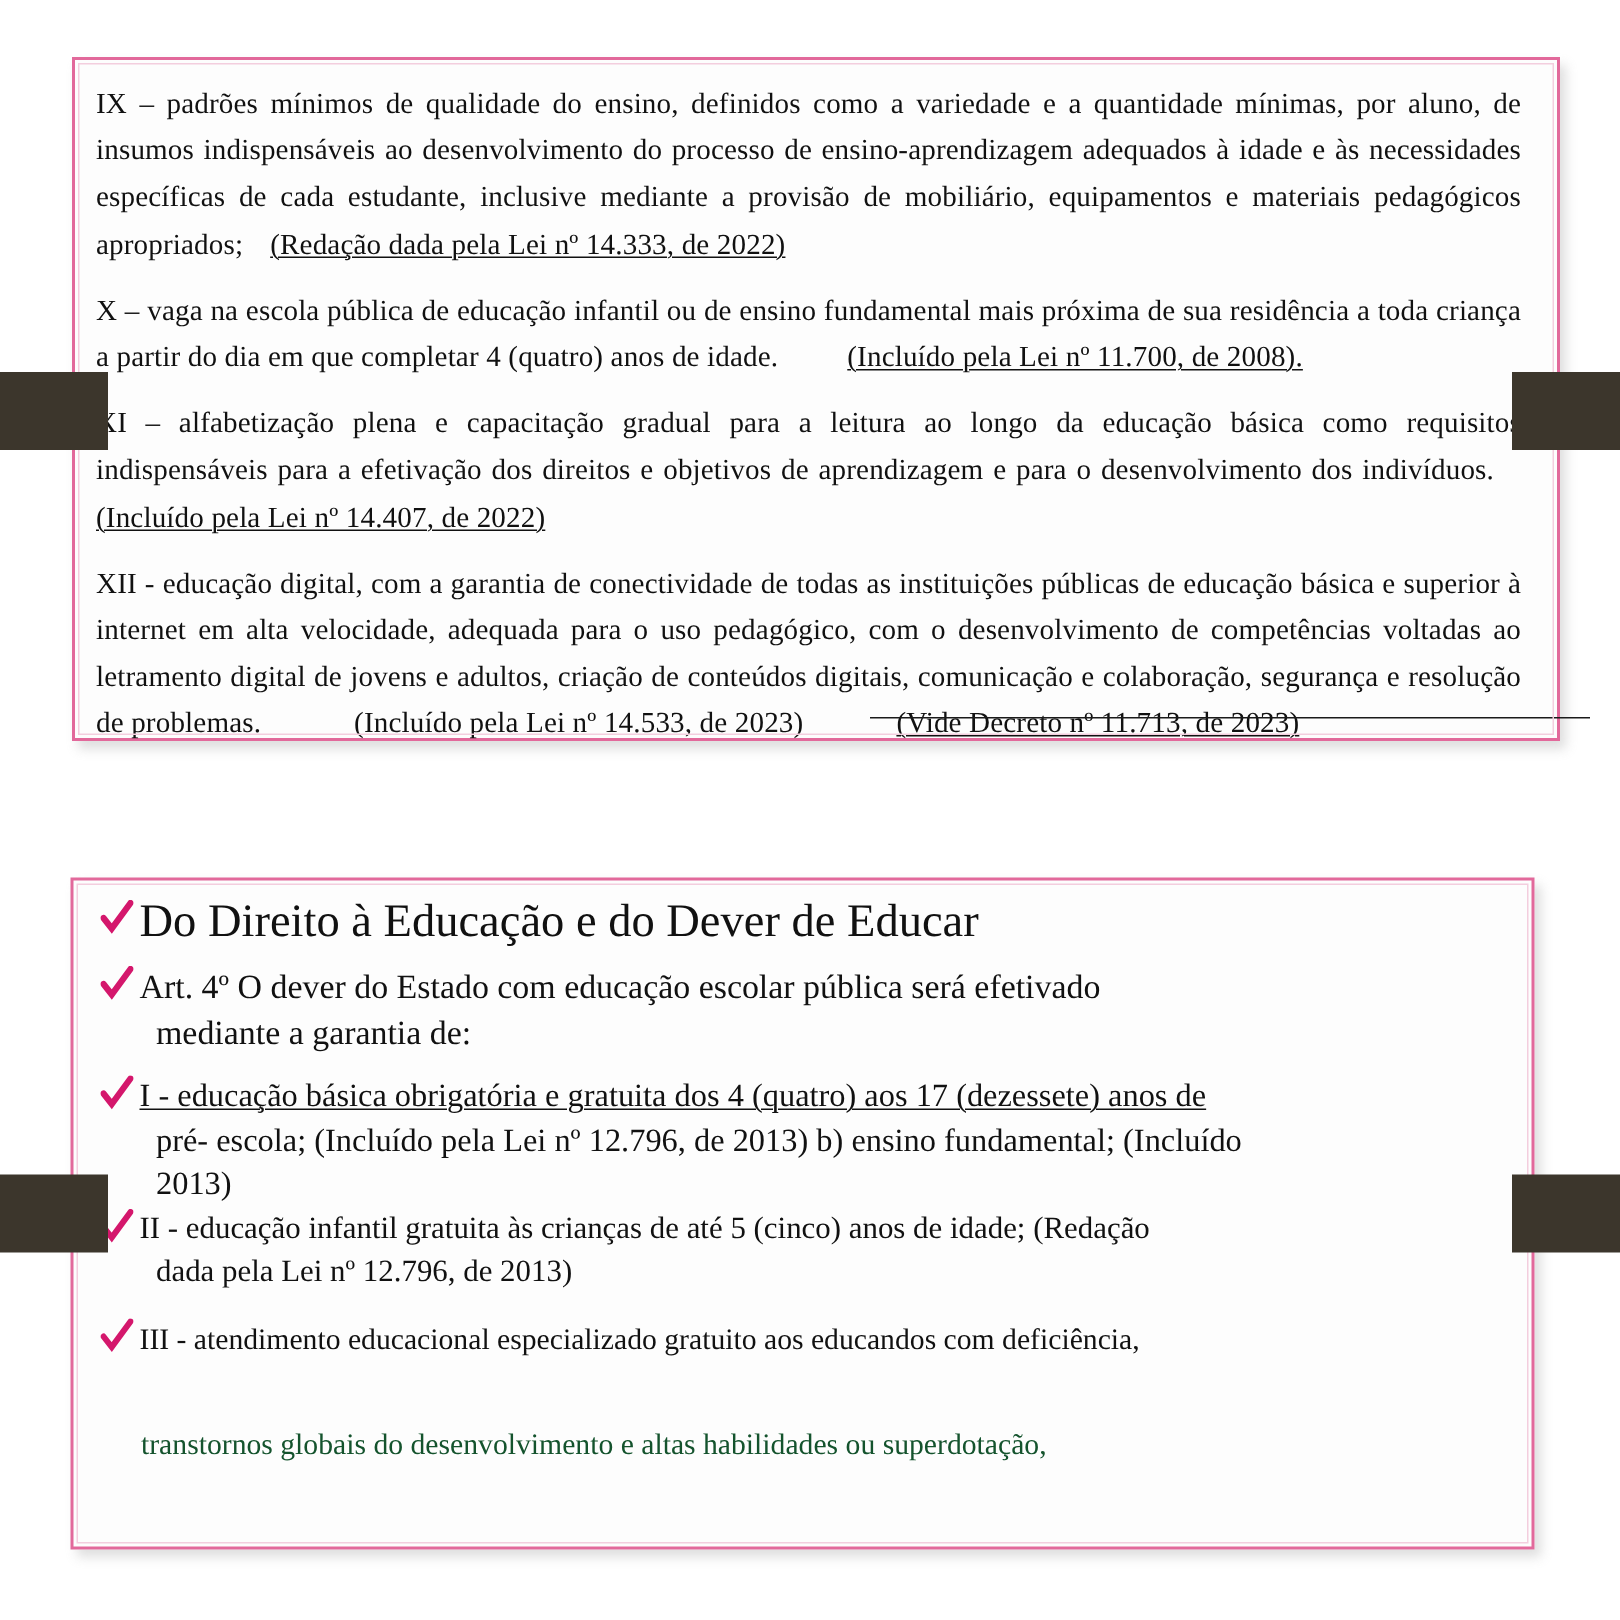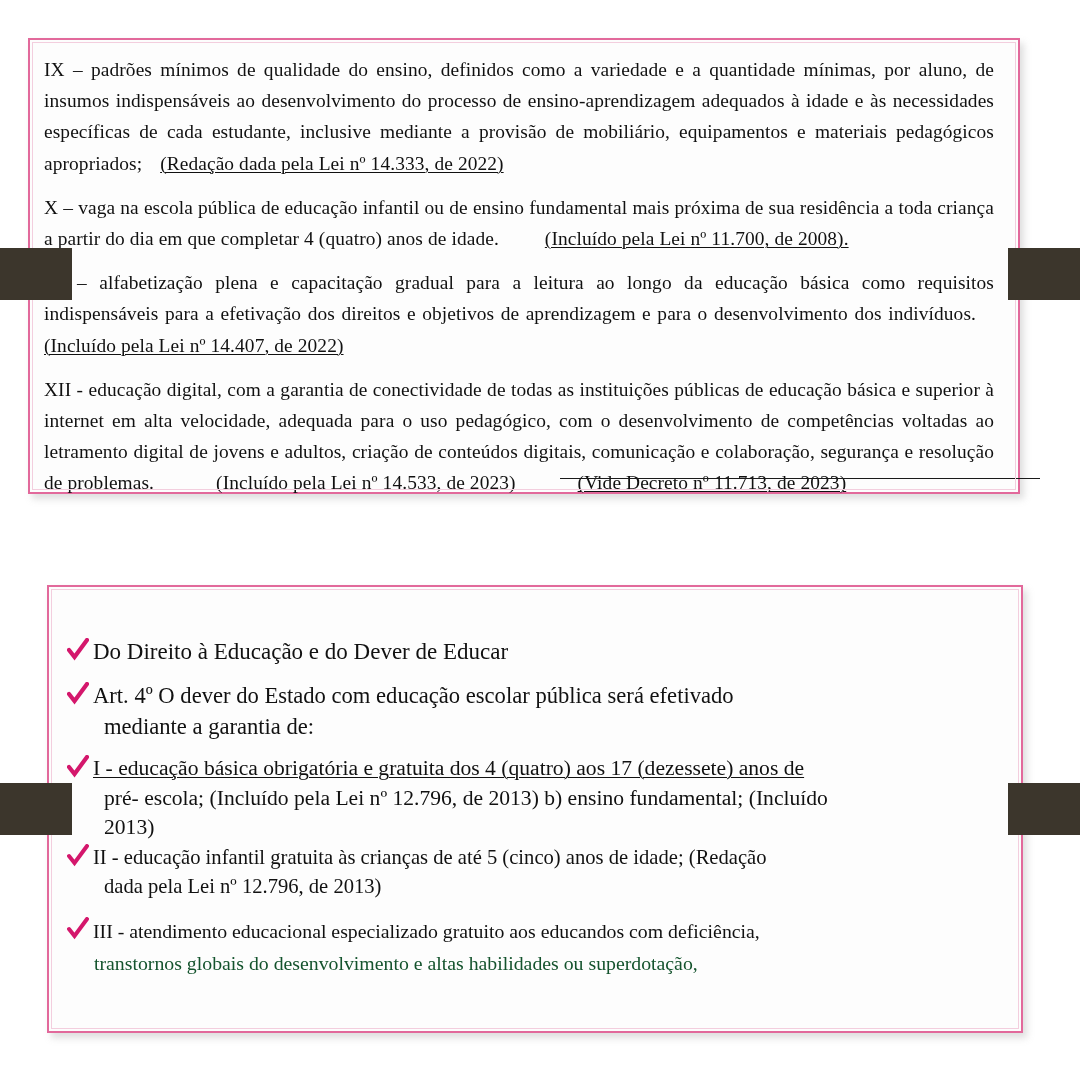--- a/index.html
+++ b/index.html
@@ -34,21 +34,21 @@
   .box::after{
     content:"";
     position:absolute;
     inset:2px;
     border:1px solid #f3cede;
     pointer-events:none;
   }
 
   
   #box-incisos {
-    left: 28px;
+    left: 48px;
     top: 38px;
     width: 992px;
     height: 456px;
   }
   .incisos-inner {
     position: absolute;
     left: 14px;
     top: 14px;
     width: 950px;
   }
@@ -106,21 +106,21 @@
     left: 0;
     top: 1px;
     width: 22px;
     height: 24px;
     color: #d4176c;
     line-height: 1;
   }
   .chk-item .tick svg { display: block; }
 
   
-  .lvl-a { font-size: 23px;  line-height: 30px;  margin-bottom: 14px; margin-top: 38px; }
+  .lvl-a { font-size: 31px;  line-height: 30px;  margin-bottom: 14px; }
   .lvl-b { font-size: 22.6px; line-height: 30.5px; }
   .lvl-c { font-size: 21.6px; line-height: 29.6px; margin-bottom: 0; }
   .lvl-d { font-size: 20.6px; line-height: 29.6px; margin-bottom: 14px; }
   .lvl-e { font-size: 19.8px; line-height: 30.8px; margin-bottom: 0; }
 
   .hang { display:block; padding-left: 0; }
   .cont { display:block; padding-left: 11px; }
 
   
   #item-iii-overflow {

